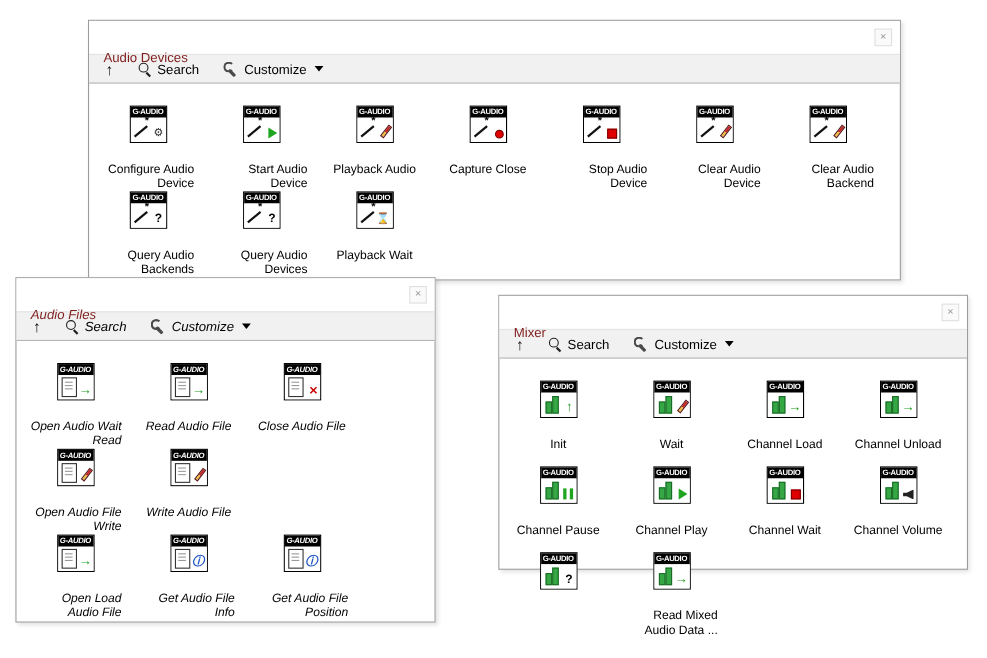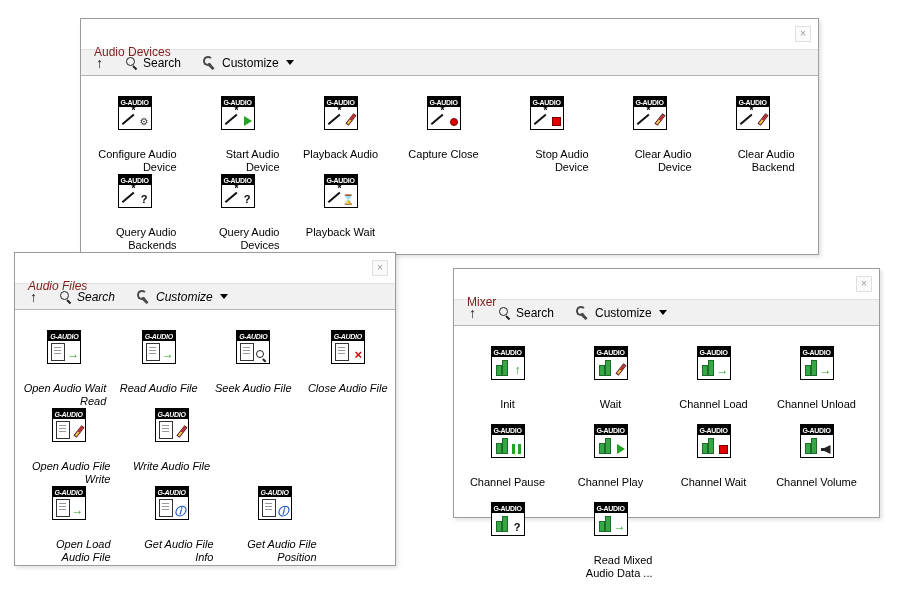--- a/index.html
+++ b/index.html
@@ -250,29 +250,20 @@
             <div class="vi-glyph base-file">
               <span class="accent acc-arrow-right">→</span>
             </div>
           </div>
           <div class="item-label">Read Audio File</div>
         </div>
         <div class="palette-item">
           <div class="vi-icon">
             <div class="vi-banner">G-AUDIO</div>
             <div class="vi-glyph base-file">
-              <span class="accent acc-magnify"></span>
-            </div>
-          </div>
-          <div class="item-label">Seek Audio File</div>
-        </div>
-        <div class="palette-item">
-          <div class="vi-icon">
-            <div class="vi-banner">G-AUDIO</div>
-            <div class="vi-glyph base-file">
               <span class="accent acc-close">×</span>
             </div>
           </div>
           <div class="item-label">Close Audio File</div>
         </div>
       </div>
       <div class="palette-row">
         <div class="palette-item">
           <div class="vi-icon">
             <div class="vi-banner">G-AUDIO</div>

